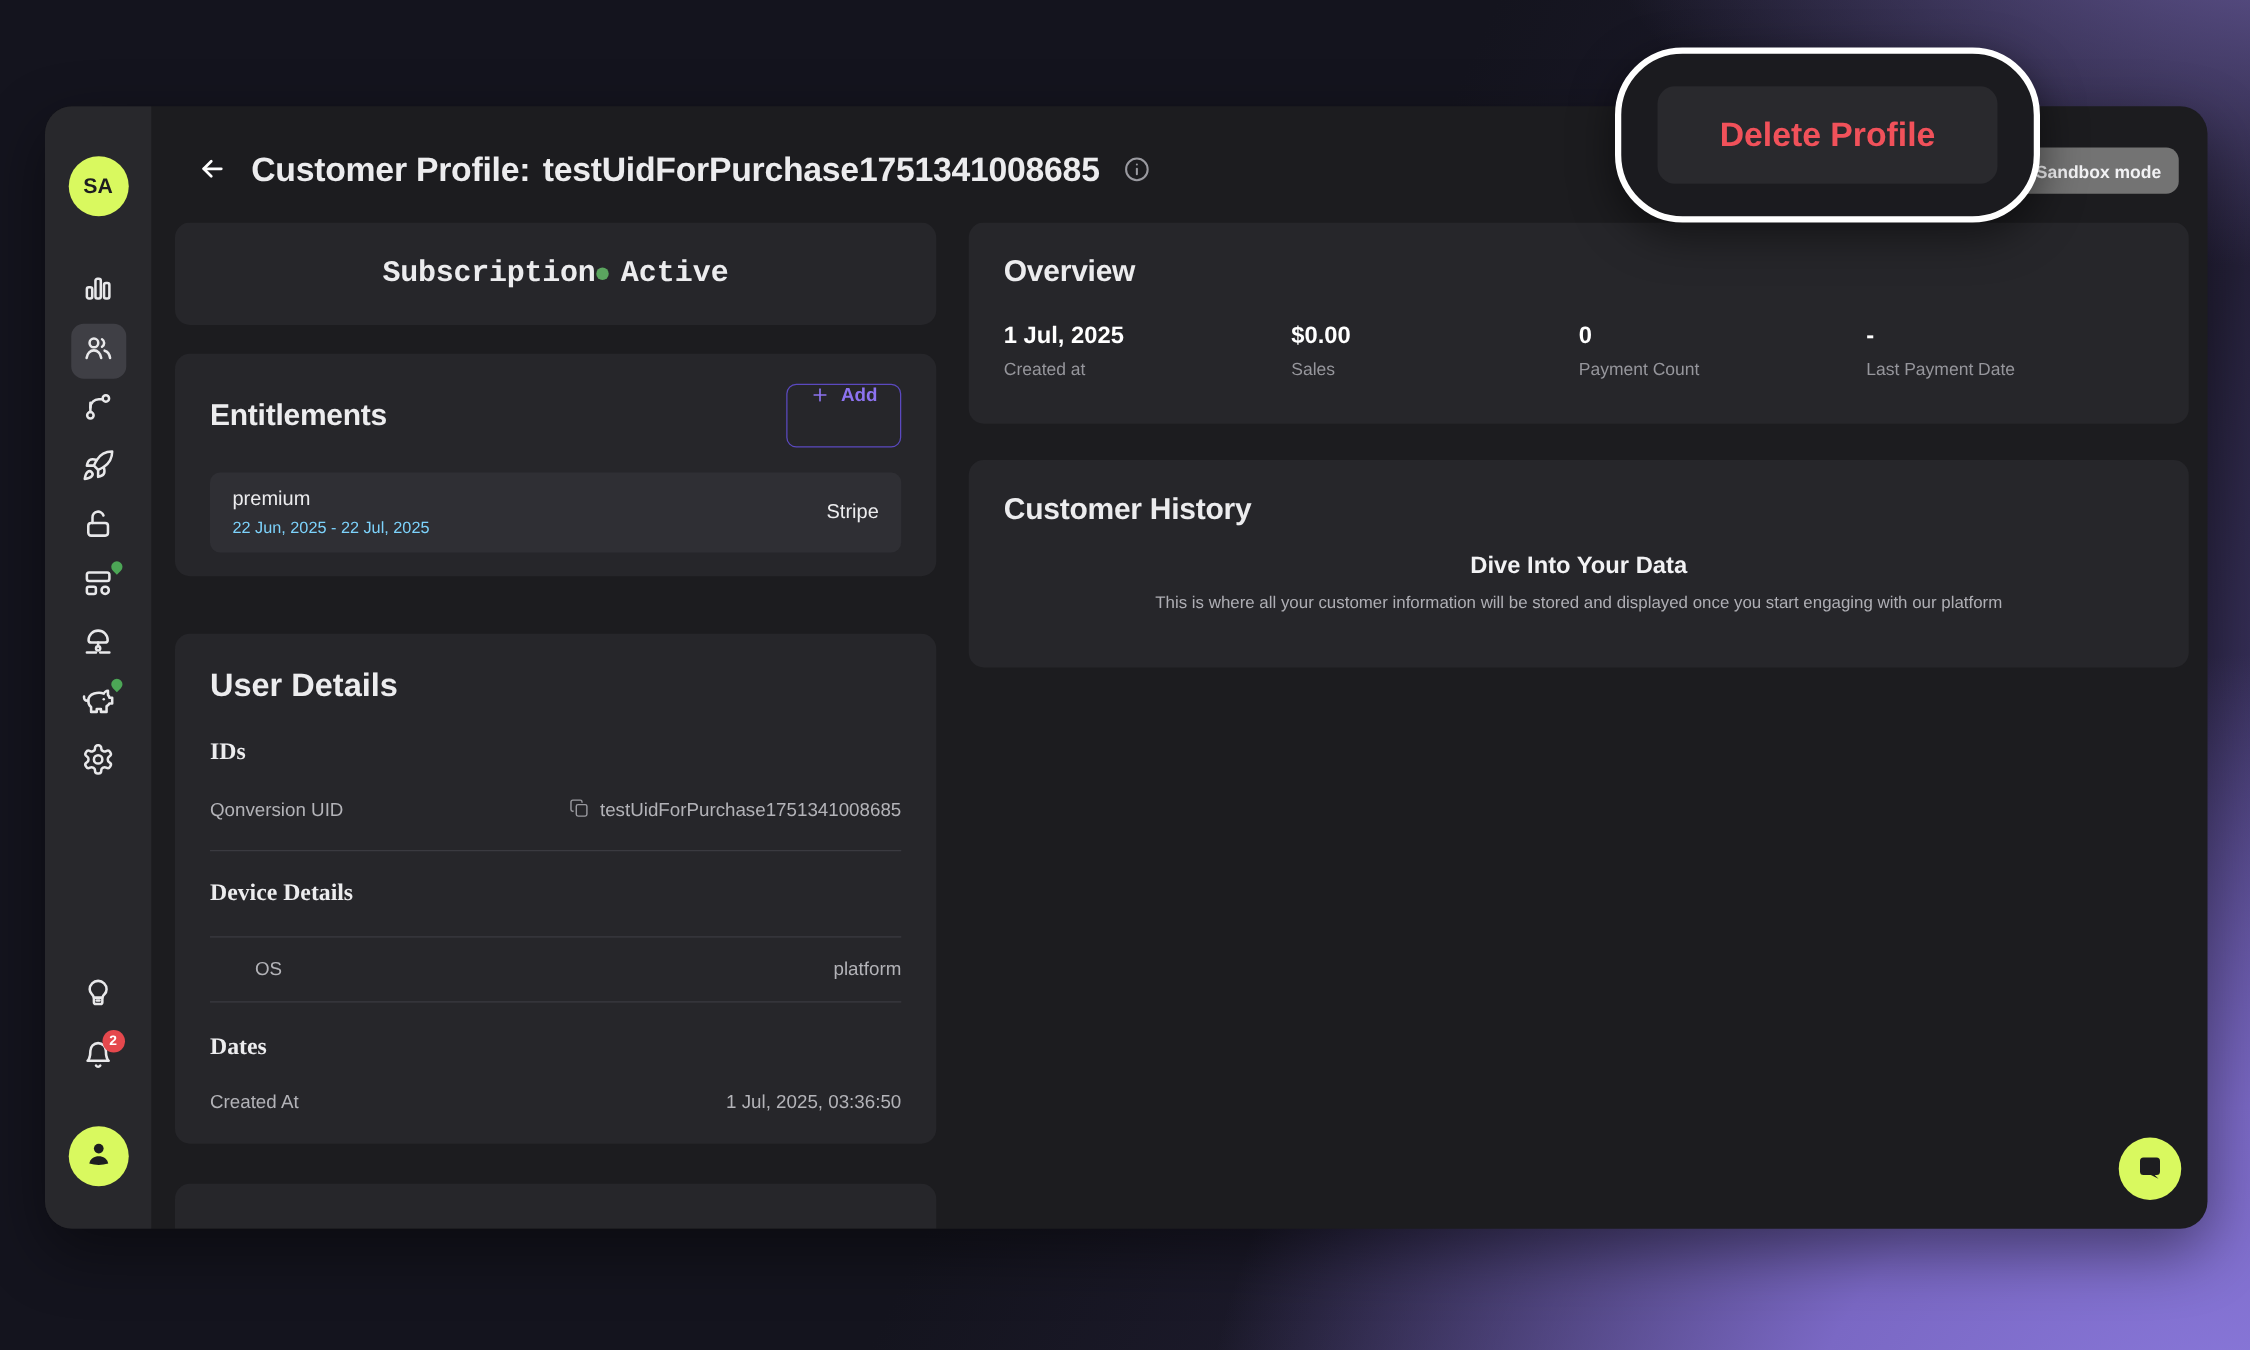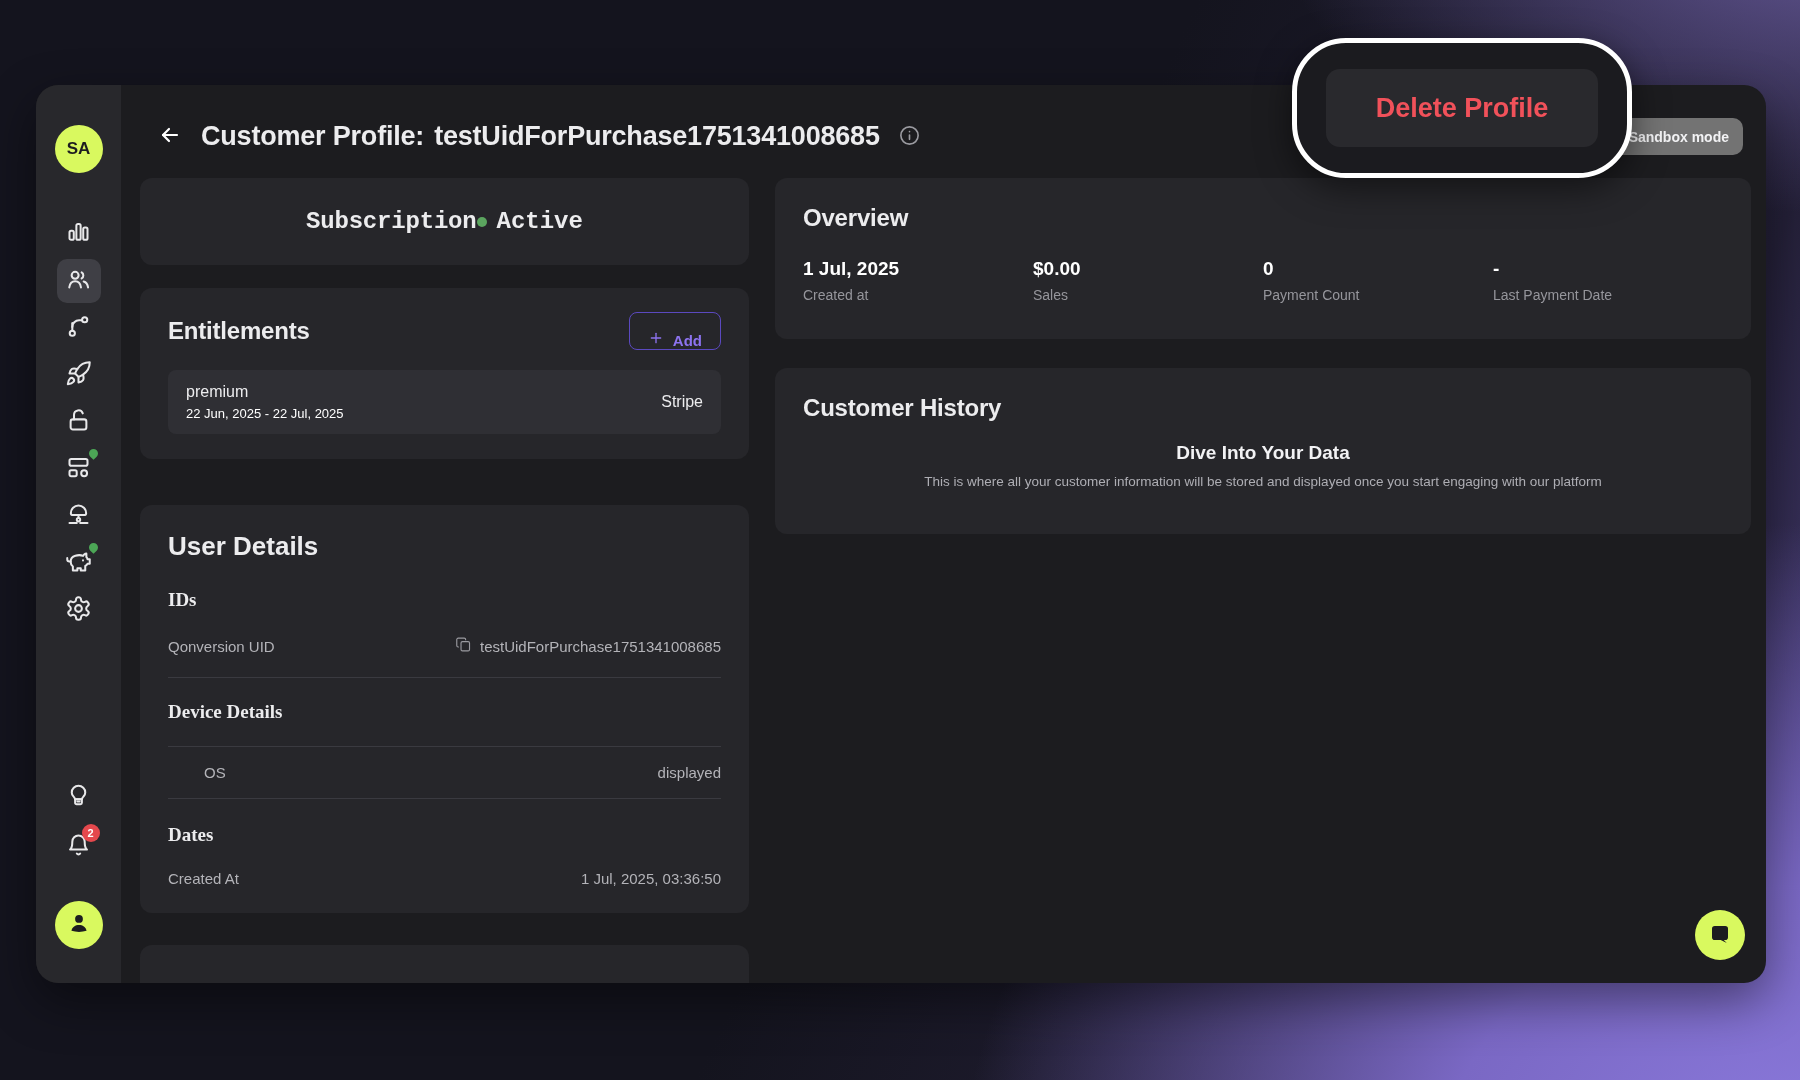--- a/index.html
+++ b/index.html
@@ -85,31 +85,31 @@
 
   .card-title{ font-size:24px; font-weight:800; letter-spacing:-.2px; }
 
   .sub-card{ height:92px; display:flex; align-items:center; justify-content:center; padding:0 28px;font-family:Liberation Mono, monospace; }
   .status{ display:flex; align-items:center; gap:10px; font-size:24px; font-weight:800; }
   .status-dot{ width:10px; height:10px; border-radius:50%; background:#5ba55f; }
 
   .ent-card{ height:178px; margin-top:23px; padding:24px 28px; }
   .ent-head{ display:flex; align-items:center; justify-content:space-between; }
   .add-btn{
-    display:flex; align-items:flex-end; gap:9px; height:38px; padding:0 18px;
+    display:flex; align-items:flex-start; gap:9px; height:51px; padding:0 18px;
     background:transparent; border:1px solid #5b49c0; border-radius:8px;
     color:#8d73f0; font-size:15px; font-weight:600; cursor:pointer; font-family:inherit;
   }
   .add-btn svg{ width:16px; height:16px; stroke:#8d73f0; stroke-width:2; fill:none; stroke-linecap:round; }
   .ent-item{
     margin-top:20px; height:64px; background:#2f2f34; border-radius:8px;
     display:flex; align-items:center; justify-content:space-between; padding:0 18px; cursor:pointer;
   }
   .ent-name{ font-size:16px; color:#ececee; }
-  .ent-period{ font-size:13px; color:#ffffff; margin-top:5px; }
+  .ent-period{ font-size:13px; color:#7dd3fc; margin-top:5px; }
   .ent-source{ font-size:16px; color:#ececee; }
 
   .ud-card{ height:408px; margin-top:46px; padding:26px 28px; }
   .ud-title{ font-size:26px; font-weight:800; }
   .section-title{ font-size:19px; font-weight:700;font-family:Liberation Serif, serif; }
   .kv-row{ display:flex; align-items:center; justify-content:space-between;gap:32px; }
   .kv-label{ font-size:15px; color:#b3b3b8; }
   .kv-value{ font-size:15px; color:#b3b3b8; display:flex; align-items:center; gap:8px; }
   .kv-value svg{ width:17px; height:17px; stroke:#9a9aa0; stroke-width:1.6; fill:none; stroke-linejoin:round; }
   .divider{ height:1px; background:#3a3a40; }
@@ -321,21 +321,21 @@
                     </svg></span>
                 <span>testUidForPurchase1751341008685</span>
               </span>
             </div>
             <div class="divider" style="margin-top:21px;"></div>
 
             <h3 class="section-title" style="margin-top:23px;">Device Details</h3>
             <div class="divider" style="margin-top:23px;"></div>
             <div class="kv-row" style="margin-top:17px;margin-left:36px;">
               <span class="kv-label">OS</span>
-              <span class="kv-value">displayed</span>
+              <span class="kv-value">platform</span>
             </div>
             <div class="divider" style="margin-top:17px;"></div>
 
             <h3 class="section-title" style="margin-top:25px;">Dates</h3>
             <div class="kv-row" style="margin-top:24px;">
               <span class="kv-label">Created At</span>
               <span class="kv-value">1 Jul, 2025, 03:36:50</span>
             </div>
           </section>
 

